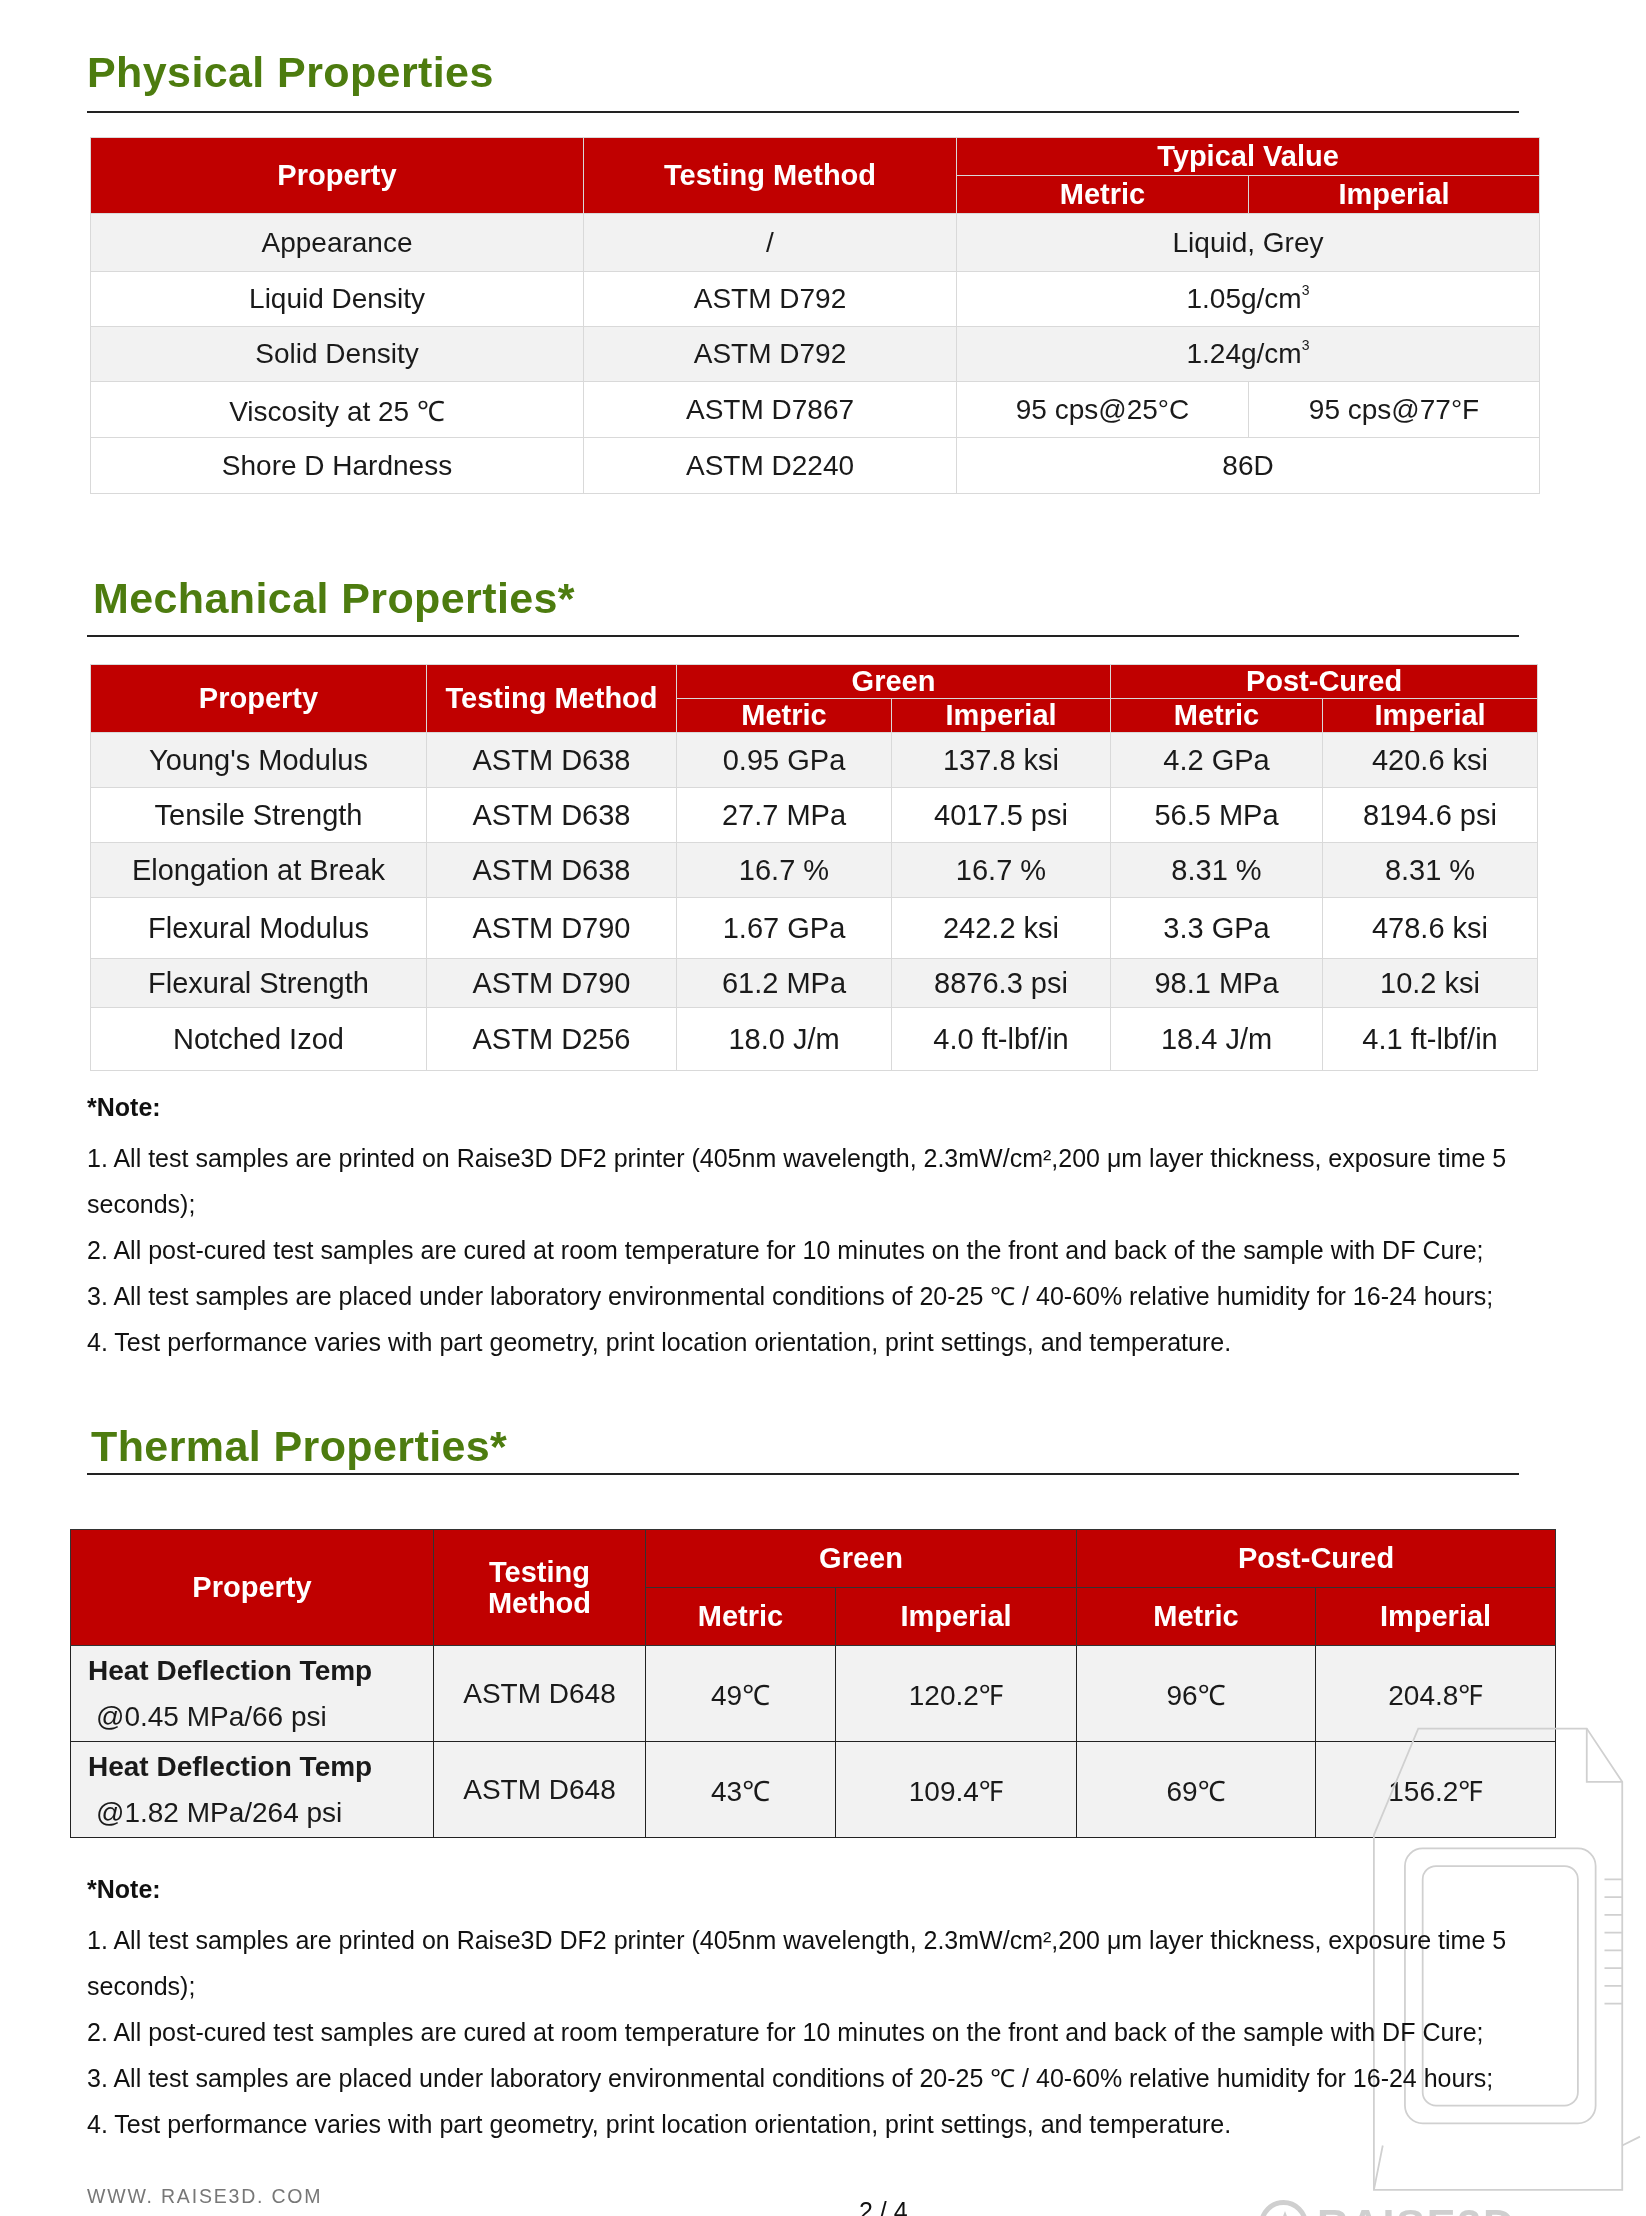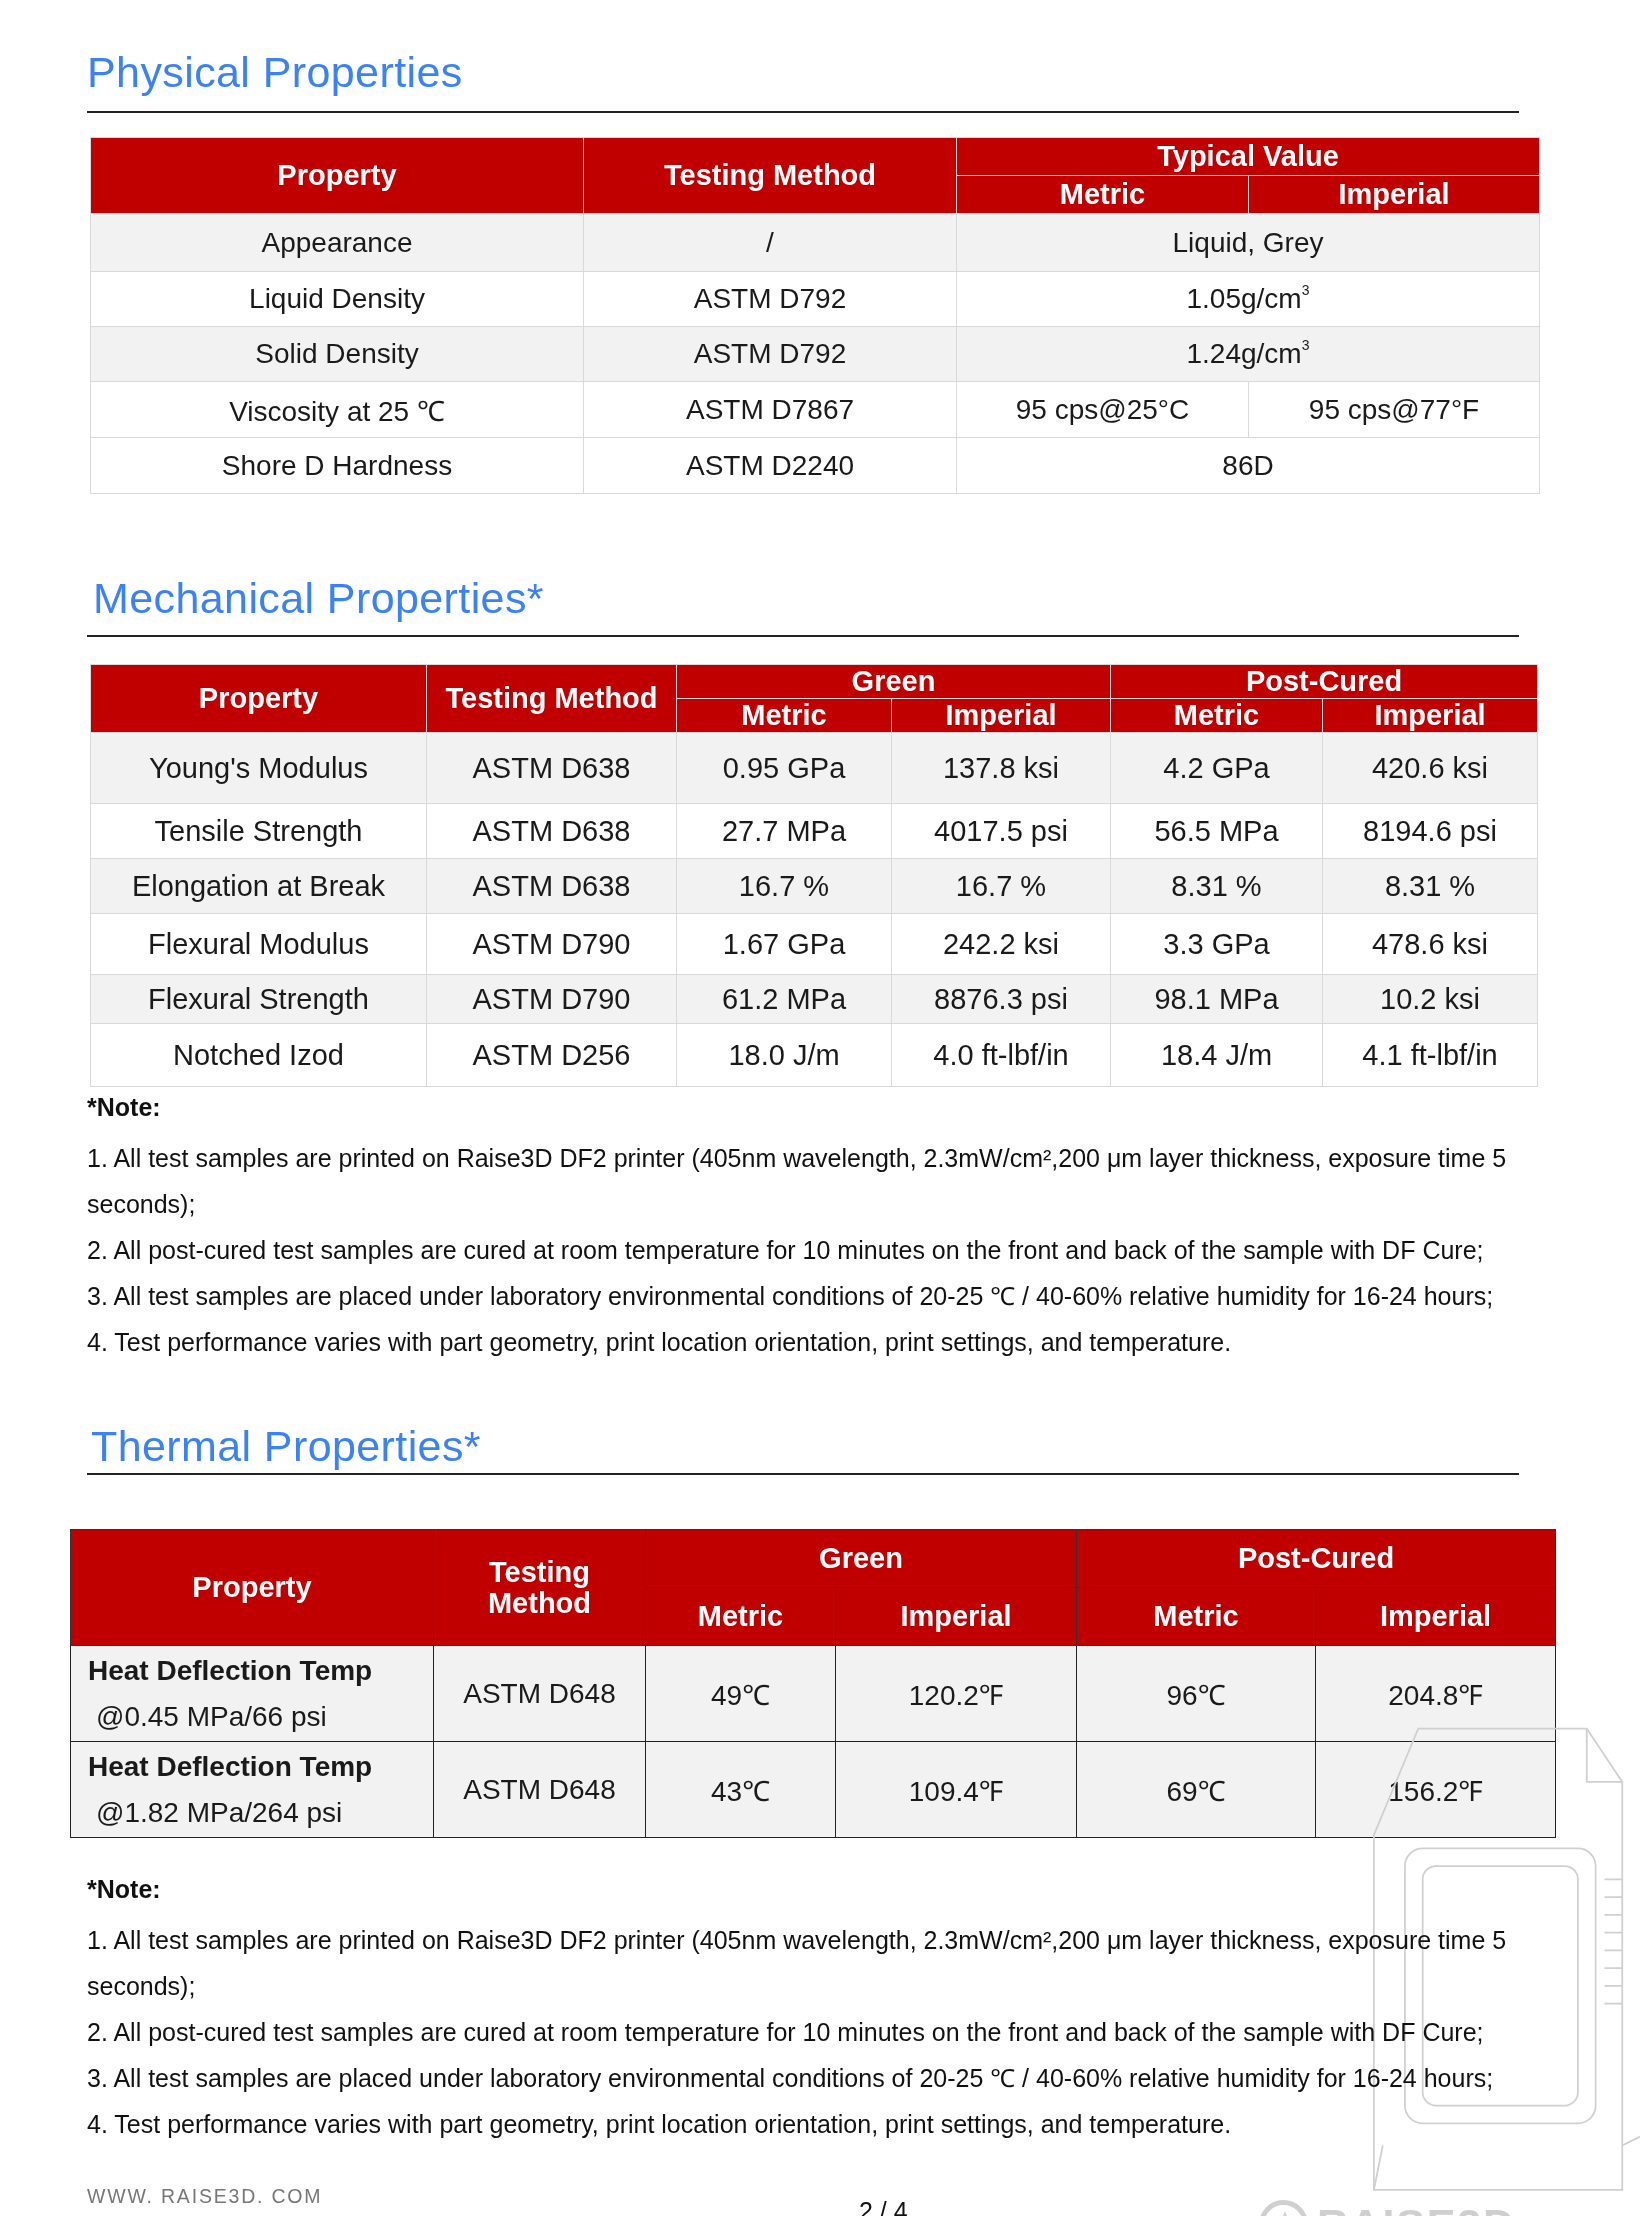--- a/index.html
+++ b/index.html
@@ -1,18 +1,18 @@
 <!DOCTYPE html>
 <html style="font-size:7px"><head>
 <meta charset="utf-8">
 <style>
   html, body { margin: 0; padding: 0; background: #ffffff; }
   body { width: 1646px; height: 2278px; position: relative; overflow: hidden;
          font-family: "Liberation Sans", sans-serif; color: #111; }
-  .section-title { position: absolute; font-weight: normal; font-size: 43px; color: #3b82f6; left: 87px; letter-spacing: 0.4px; }
+  .section-title { position: absolute; font-weight: bold; font-size: 43px; color: #4d7c0f; left: 87px; letter-spacing: 0.4px; }
   .rule { position: absolute; height: 1.8px; background: #222; }
   table { position: absolute; border-collapse: collapse; table-layout: fixed; }
   th { background: #c00000; color: #fff; font-weight: bold; font-size: 29px; border: 1.3px solid #d9d9d9; padding: 0; text-align: center; }
   td { font-size: 28px; border: 1.3px solid #d9d9d9; text-align: center; padding: 0; color: #1a1a1a; }
   tr.alt td { background: #f2f2f2; }
   sup { font-size: 14px; vertical-align: 13.3px; }
   .mech td { font-size: 29px; }
   .mech td.prop { font-family: "Liberation Sans", sans-serif; }
   .therm th, .therm td { border: 1.8px solid #222; }
   .therm th { border-color: #333; }
@@ -98,21 +98,21 @@
     <th rowspan="2">Testing Method</th>
     <th colspan="2">Green</th>
     <th colspan="2">Post-Cured</th>
   </tr>
   <tr style="height:34px">
     <th>Metric</th>
     <th>Imperial</th>
     <th>Metric</th>
     <th>Imperial</th>
   </tr>
-  <tr class="alt" style="height:71px">
+  <tr class="alt" style="height:55px">
     <td class="prop">Young's Modulus</td>
     <td>ASTM D638</td>
     <td>0.95 GPa</td>
     <td>137.8 ksi</td>
     <td>4.2 GPa</td>
     <td>420.6 ksi</td>
   </tr>
   <tr style="height:55px">
     <td class="prop">Tensile Strength</td>
     <td>ASTM D638</td>

